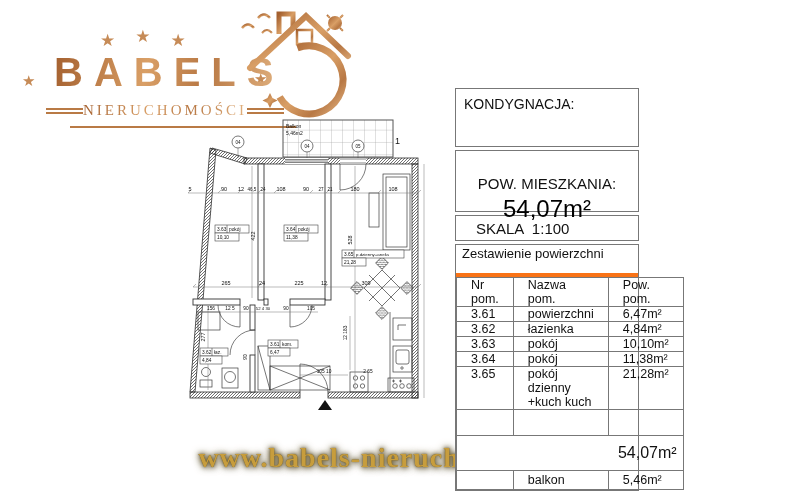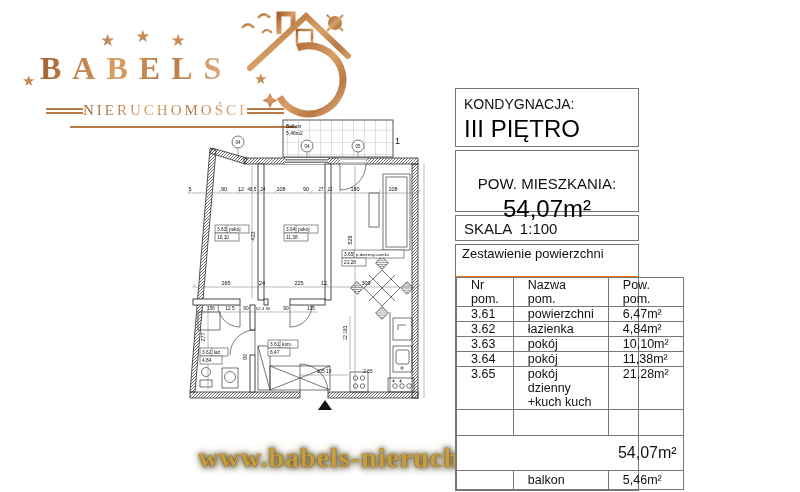--- a/index.html
+++ b/index.html
@@ -12,48 +12,48 @@
   .gold-txt { background:linear-gradient(100deg,#a4602f 0%,#d99f66 40%,#b87844 65%,#e3b482 100%);
               -webkit-background-clip:text; background-clip:text;
               -webkit-text-fill-color:transparent; color:#bf8150; }
   .logo-stars { position:absolute; left:92px; top:28px; font-family:"DejaVu Sans",sans-serif;
                 font-size:17px; color:#c68b57; }
   .logo-stars span { margin-right:20px; }
   .logo-stars .mid { position:relative; top:-4px; }
   .star-side { position:absolute; font-family:"DejaVu Sans",sans-serif; font-size:15px; color:#c68b57; }
   .star-left  { left:14px; top:70px; }
   .star-right { left:246px; top:68px; }
-  .logo-name { position:absolute; left:32px; top:48px; font-family:Liberation Serif, serif;
-               font-weight:bold; font-size:32px; letter-spacing:11px; white-space:nowrap; }
+  .logo-name { position:absolute; left:46px; top:48px; font-family:Liberation Sans, sans-serif;
+               font-weight:bold; font-size:40px; letter-spacing:11px; white-space:nowrap; }
   .logo-subrow { position:absolute; left:38px; top:100px; width:238px; display:flex;
                  align-items:center; }
   .dbl-line { width:46px; height:6px; border-top:2px solid #b97a45; border-bottom:2px solid #b97a45; }
   .logo-sub { font-family:"Liberation Serif",serif; font-size:15px; letter-spacing:3px;
               color:#bf8150; white-space:nowrap; }
   .logo-underline { position:absolute; left:62px; top:124px; width:226px; height:2px; background:#b97a45; }
   .logo-house { position:absolute; left:226px; top:0; }
 
   
   .footer-url { position:absolute; left:160px; top:442px; width:460px; height:42px;
                 text-align:center; font-family:"Liberation Serif",serif; font-weight:bold;
                 font-size:28px; letter-spacing:1px; color:#c79d3d;
                 text-shadow:0 0 1px #5a4c22, 0 0 4px #6e5f33, 0 0 9px #8a7a4a, 1px 1px 7px #6b6b6b;
                 z-index:1; }
 
   
   .panel { position:absolute; left:455px; top:88px; width:184px; z-index:2; }
   .pbox { border:1px solid #777; background:#fff; margin-bottom:3px; }
   .pbox1 { height:59px; padding:7px 8px 0 8px; }
   .pbox2 { height:62px; padding-top:24px; text-align:center; }
-  .pbox3 { height:26px; padding-left:8px; line-height:25px; white-space:pre; font-size:15px; color:#111; }
+  .pbox3 { height:26px; padding-left:20px; line-height:25px; white-space:pre; font-size:15px; color:#111; }
   .lbl-sm { font-size:14px; color:#111; }
   .lbl-lg { font-size:24px; color:#000; margin-top:3px; }
   .lbl-md { font-size:15px; color:#111; }
   .tbl-title { font-size:13px; color:#111; padding:2px 6px; line-height:14px;
-               border-bottom:1px solid #f97316; height:32px; }
+               border-bottom:4px solid #f97316; height:32px; }
   table.room-table { width:100%; border-collapse:collapse; font-size:12.5px; color:#111; }
   table.room-table td, table.room-table th { border:1px solid #777; padding:0 14px;
                font-weight:normal; text-align:left; line-height:14px; height:15px; }
   td.num { text-align:right; }
   tr.row5 td { vertical-align:top; height:30px; }
   tr.filler td { height:26px; }
   tr.total td { height:35px; text-align:right; font-size:16px; padding-right:6px; vertical-align:middle; }
   tr.balkon td { height:19px; }
   .c1 { width:42px; } .c2 { width:82px; } .c3 { width:52px; }
 
@@ -113,21 +113,20 @@
         <path d="M36,91 l2.5,5 5,2.5 -5,2.5 -2.5,5 -2.5,-5 -5,-2.5 5,-2.5 z"></path>
       </g>
     </svg>
   </div>
 
   <div class="footer-url">www.babels-nieruchomosci.pl</div>
 
   <div class="panel">
     <div class="pbox pbox1">
       <div class="lbl-sm">KONDYGNACJA:</div>
-      <div class="lbl-lg">III PIĘTRO</div>
     </div>
     <div class="pbox pbox2">
       <div class="lbl-md">POW. MIESZKANIA:</div>
       <div class="lbl-lg">54,07m²</div>
     </div>
     <div class="pbox pbox3">SKALA  1:100</div>
     <div class="pbox">
       <div class="tbl-title">
         <div>Zestawienie powierzchni</div>
       </div>

